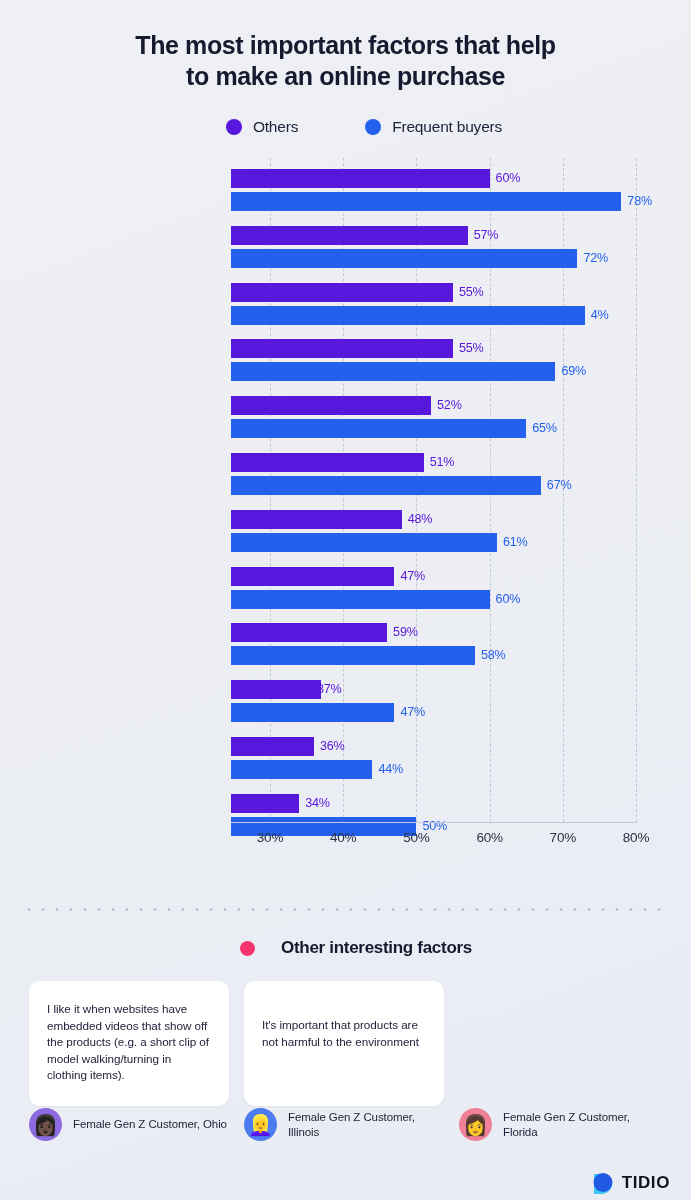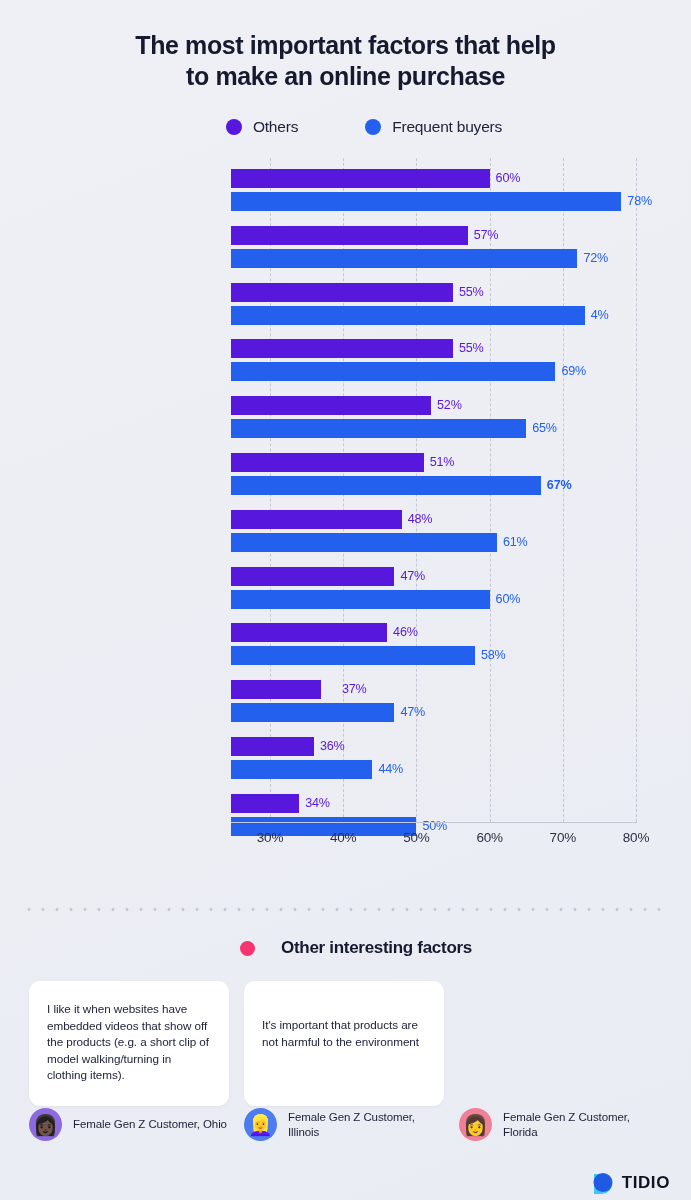--- a/index.html
+++ b/index.html
@@ -305,21 +305,21 @@
         </div>
         <div class="row" style="top: 295px;">
           <div class="bars">
             <div class="bar-wrap">
               <div class="bar purple" style="width: 192.72px;"></div>
               <div class="bar-val purple" style="left: 198.72px;">51%</div>
             </div>
             <div class="bar-gap"></div>
             <div class="bar-wrap">
               <div class="bar blue" style="width: 309.84px;"></div>
-              <div class="bar-val blue" style="left: 315.84px; font-weight: bold;">67%</div>
+              <div class="bar-val blue" style="left: 315.84px;">67%</div>
             </div>
           </div>
         </div>
         <div class="row" style="top: 351.8px;">
           <div class="bars">
             <div class="bar-wrap">
               <div class="bar purple" style="width: 170.76px;"></div>
               <div class="bar-val purple" style="left: 176.76px;">48%</div>
             </div>
             <div class="bar-gap"></div>
@@ -339,34 +339,34 @@
             <div class="bar-wrap">
               <div class="bar blue" style="width: 258.6px;"></div>
               <div class="bar-val blue" style="left: 264.6px;">60%</div>
             </div>
           </div>
         </div>
         <div class="row" style="top: 465.4px;">
           <div class="bars">
             <div class="bar-wrap">
               <div class="bar purple" style="width: 156.12px;"></div>
-              <div class="bar-val purple" style="left: 162.12px;">46%</div>
+              <div class="bar-val purple" style="left: 162.12px;">59%</div>
             </div>
             <div class="bar-gap"></div>
             <div class="bar-wrap">
               <div class="bar blue" style="width: 243.96px;"></div>
               <div class="bar-val blue" style="left: 249.96px;">58%</div>
             </div>
           </div>
         </div>
         <div class="row" style="top: 522.2px;">
           <div class="bars">
             <div class="bar-wrap">
               <div class="bar purple" style="width: 90.24px;"></div>
-              <div class="bar-val purple" style="left: 111px;">37%</div>
+              <div class="bar-val purple" style="left: 86px;">37%</div>
             </div>
             <div class="bar-gap"></div>
             <div class="bar-wrap">
               <div class="bar blue" style="width: 163.44px;"></div>
               <div class="bar-val blue" style="left: 169.44px;">47%</div>
             </div>
           </div>
         </div>
         <div class="row" style="top: 579px;">
           <div class="bars">

